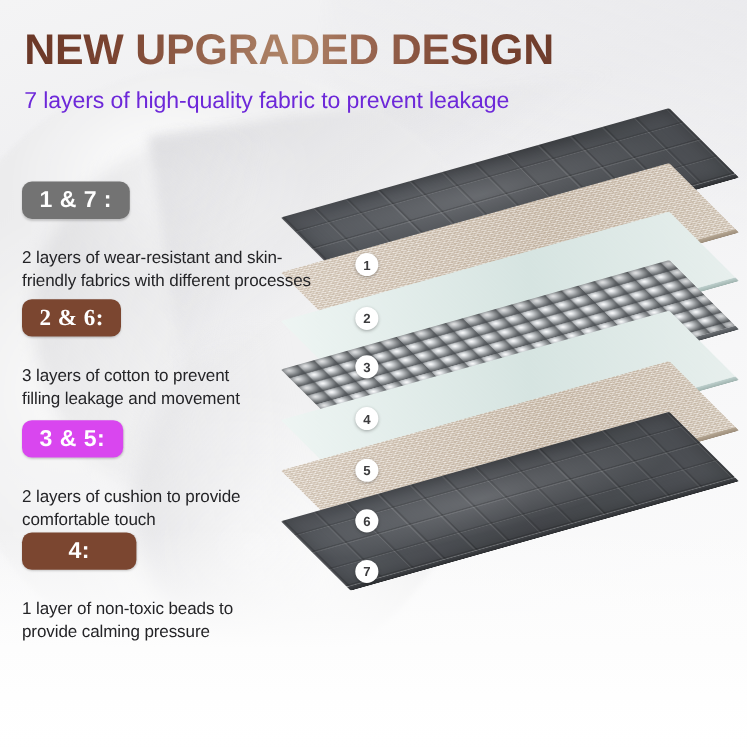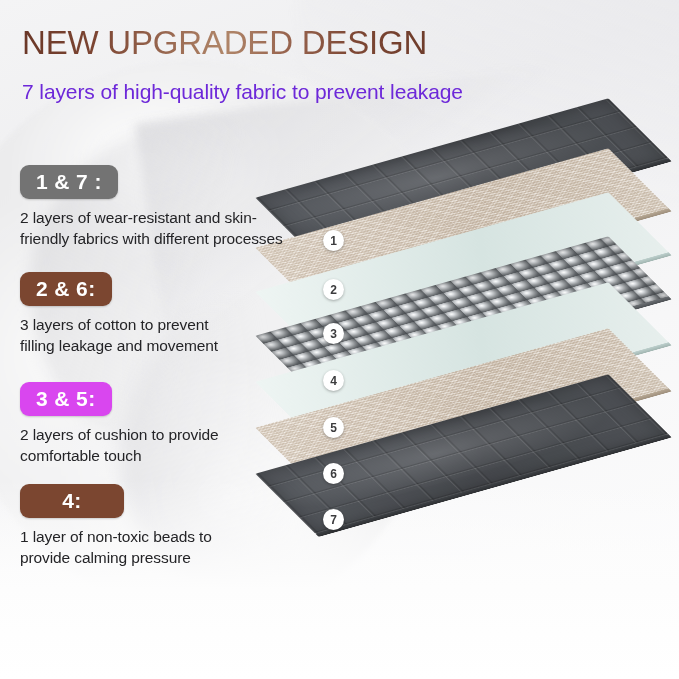--- a/index.html
+++ b/index.html
@@ -95,22 +95,22 @@
     width: 679px;
     height: 200px;
     background: linear-gradient(180deg, rgba(255,255,255,0) 0%, #fdfdfd 55%, #ffffff 100%);
   }
 
   
   .headline {
     position: absolute;
     left: 22px;
     top: 26px;
-    font-size: 33px;
-    font-weight: 400;
+    font-size: 39px;
+    font-weight: 700;
     letter-spacing: -0.2px;
     line-height: 1;
     background: linear-gradient(92deg,
         #6a3727 0%, #7c4532 18%, #9c6c54 38%, #b08669 50%,
         #9a6751 64%, #7d4734 82%, #6e3c2b 100%);
     -webkit-background-clip: text;
     background-clip: text;
     color: transparent;
     -webkit-text-fill-color: transparent;
     white-space: nowrap;
@@ -138,21 +138,21 @@
     border-radius: 9px;
     color: #ffffff;
     font-size: 21px;
     font-weight: 700;
     letter-spacing: .4px;
     line-height: 1;
     box-shadow: 0 1px 2px rgba(0,0,0,.18);
   }
   .badge.badge-center { text-align: center; min-width: 72px; }
   .desc {
-    margin-top: 9px;
+    margin-top: 26px;
     font-size: 15.5px;
     line-height: 1.35;
     color: #242427;
     white-space: pre-line;
     letter-spacing: -0.1px;
   }
 
   
   .stack {
     position: absolute;
@@ -327,21 +327,21 @@
   <div class="headline">NEW UPGRADED DESIGN</div>
   <div class="subhead">7 layers of high-quality fabric to prevent leakage</div>
 
   <div class="info-block" style="top:165px;">
     <div class="badge" style="background: #737373;">1 &amp; 7 :</div>
     <div class="desc">2 layers of wear-resistant and skin-
 friendly fabrics with different processes</div>
   </div>
 
   <div class="info-block" style="top:272px;">
-    <div class="badge" style="background:#7b4630;">2 &amp; 6:</div>
+    <div class="badge" style="background:#7b4630;font-family:Liberation Serif, serif;">2 &amp; 6:</div>
     <div class="desc">3 layers of cotton to prevent
 filling leakage and movement</div>
   </div>
 
   <div class="info-block" style="top:382px;">
     <div class="badge" style="background: #d946ef;">3 &amp; 5:</div>
     <div class="desc">2 layers of cushion to provide
 comfortable touch</div>
   </div>
 

